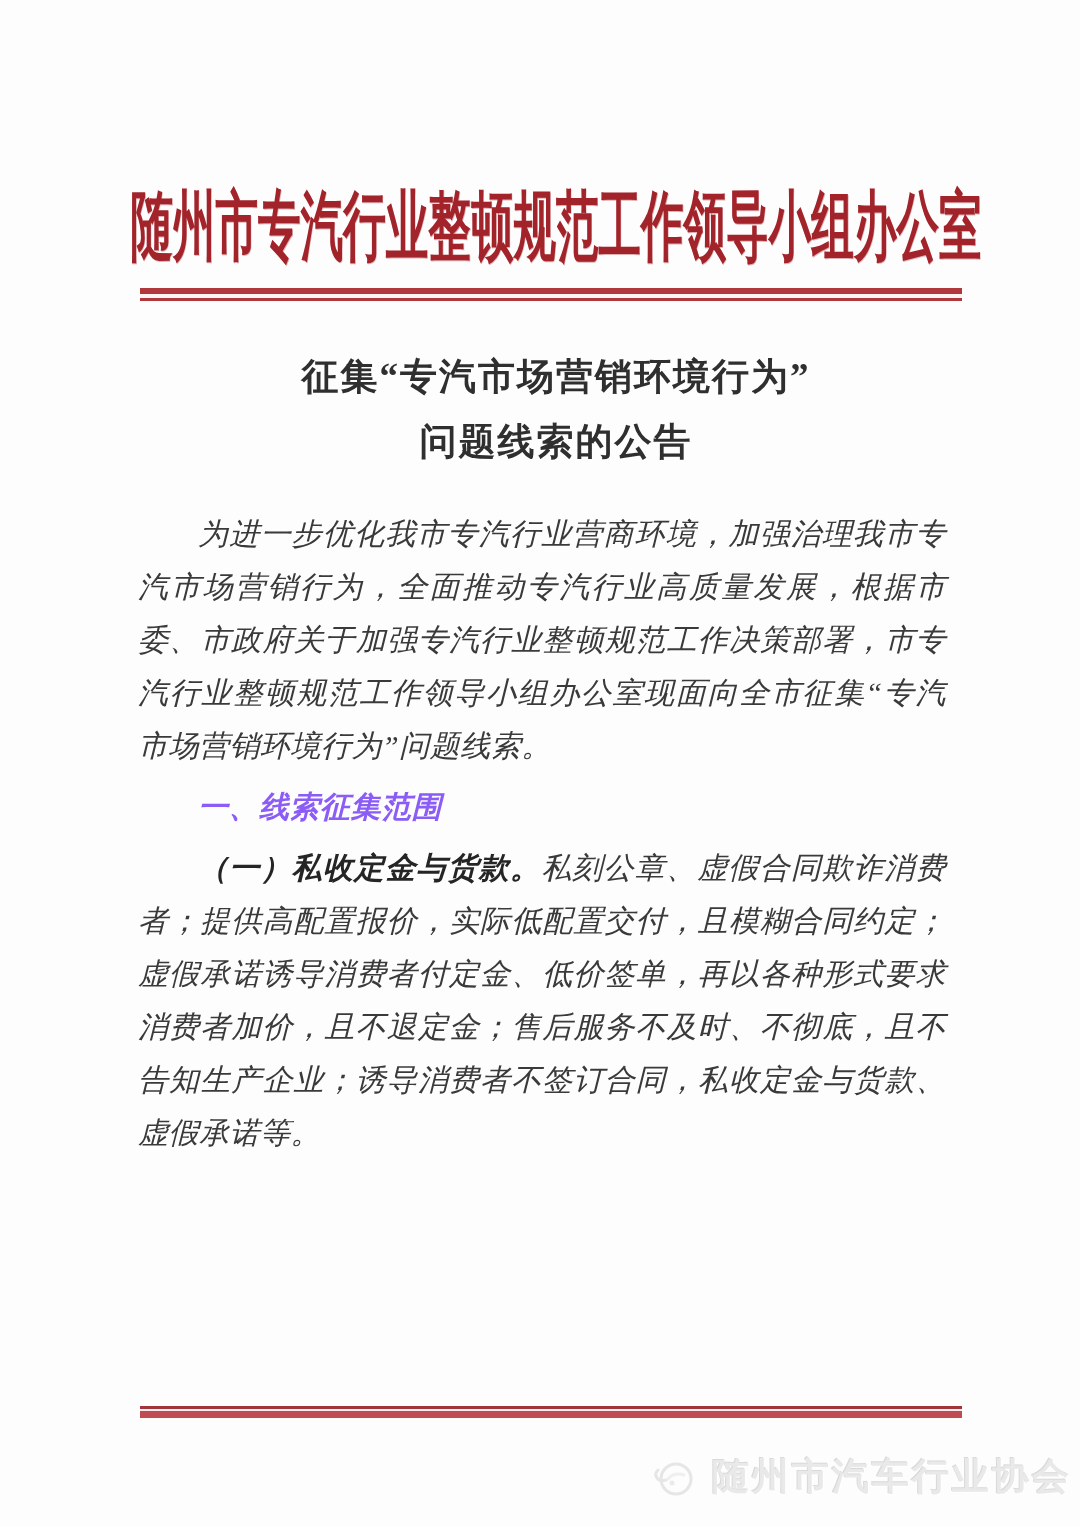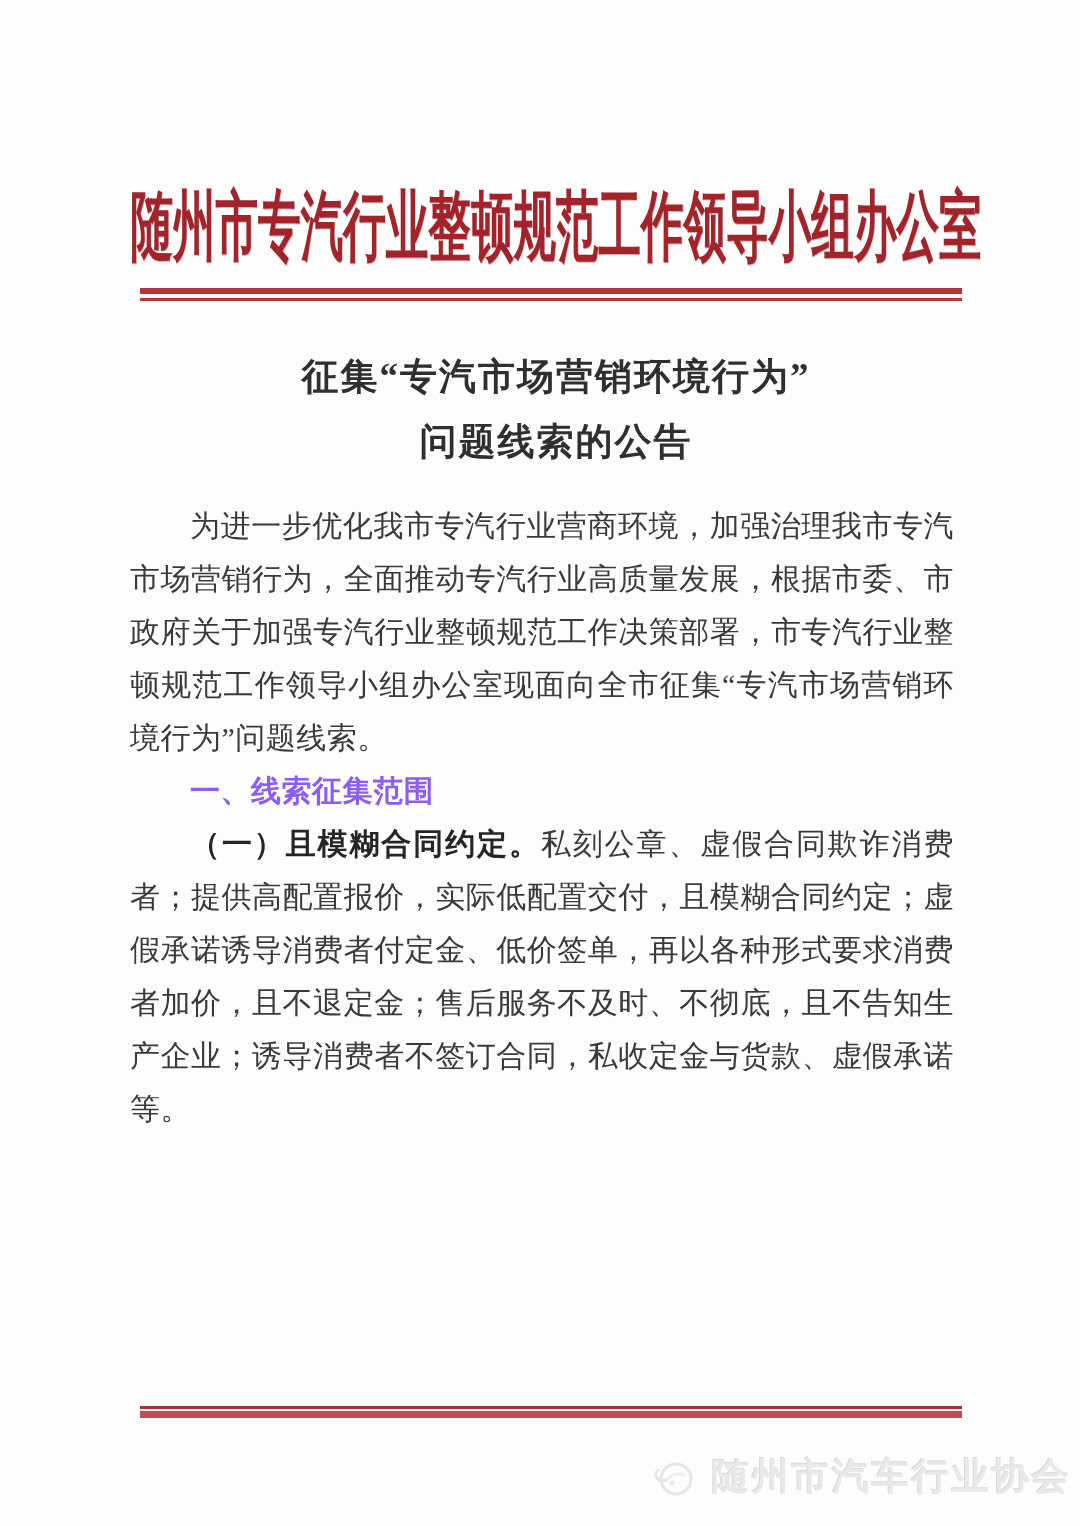--- a/index.html
+++ b/index.html
@@ -80,22 +80,23 @@
     top: 499px;
     width: 824px;
     font-size: 30px;
     line-height: 53px;
     letter-spacing: 0.5px;
     color: #3a3a3a;
     text-align: justify;
     text-justify: inter-character;
   }
   .para {
-    margin: 0;
+    margin: 8px;
     text-indent: 2em;
+    font-style: italic;
   }
   .heading {
     font-weight: 700;
     color: #8b5cf6;
   }
   .lead {
     font-weight: 700;
     color: #252525;
   }
   
@@ -142,21 +143,21 @@
   <div class="rule rule-top"></div>
 
   <div class="doc-title">
     <div>征集“专汽市场营销环境行为”</div>
     <div>问题线索的公告</div>
   </div>
 
   <div class="body-text">
     <p class="para">为进一步优化我市专汽行业营商环境，加强治理我市专汽市场营销行为，全面推动专汽行业高质量发展，根据市委、市政府关于加强专汽行业整顿规范工作决策部署，市专汽行业整顿规范工作领导小组办公室现面向全市征集“专汽市场营销环境行为”问题线索。</p>
     <p class="para heading">一、线索征集范围</p>
-    <p class="para"><span class="lead">（一）且模糊合同约定。</span><span>私刻公章、虚假合同欺诈消费者；提供高配置报价，实际低配置交付，且模糊合同约定；虚假承诺诱导消费者付定金、低价签单，再以各种形式要求消费者加价，且不退定金；售后服务不及时、不彻底，且不告知生产企业；诱导消费者不签订合同，私收定金与货款、虚假承诺等。</span></p>
+    <p class="para"><span class="lead">（一）私收定金与货款。</span><span>私刻公章、虚假合同欺诈消费者；提供高配置报价，实际低配置交付，且模糊合同约定；虚假承诺诱导消费者付定金、低价签单，再以各种形式要求消费者加价，且不退定金；售后服务不及时、不彻底，且不告知生产企业；诱导消费者不签订合同，私收定金与货款、虚假承诺等。</span></p>
   </div>
 
   <div class="rule rule-bottom"></div>
 
   <div class="footer">
     <svg class="logo" viewBox="0 0 52 52" xmlns="http://www.w3.org/2000/svg">
       <circle cx="28" cy="27" r="15" fill="none" stroke="#e6e6e6" stroke-width="3"></circle>
       <path d="M10 18 Q6 22 9 26 Q12 30 18 28" fill="none" stroke="#e6e6e6" stroke-width="3" stroke-linecap="round"></path>
       <path d="M20 27 Q26 20 36 23" fill="none" stroke="#efefef" stroke-width="3" stroke-linecap="round"></path>
       <circle cx="24" cy="31" r="2.5" fill="#eaeaea"></circle>

